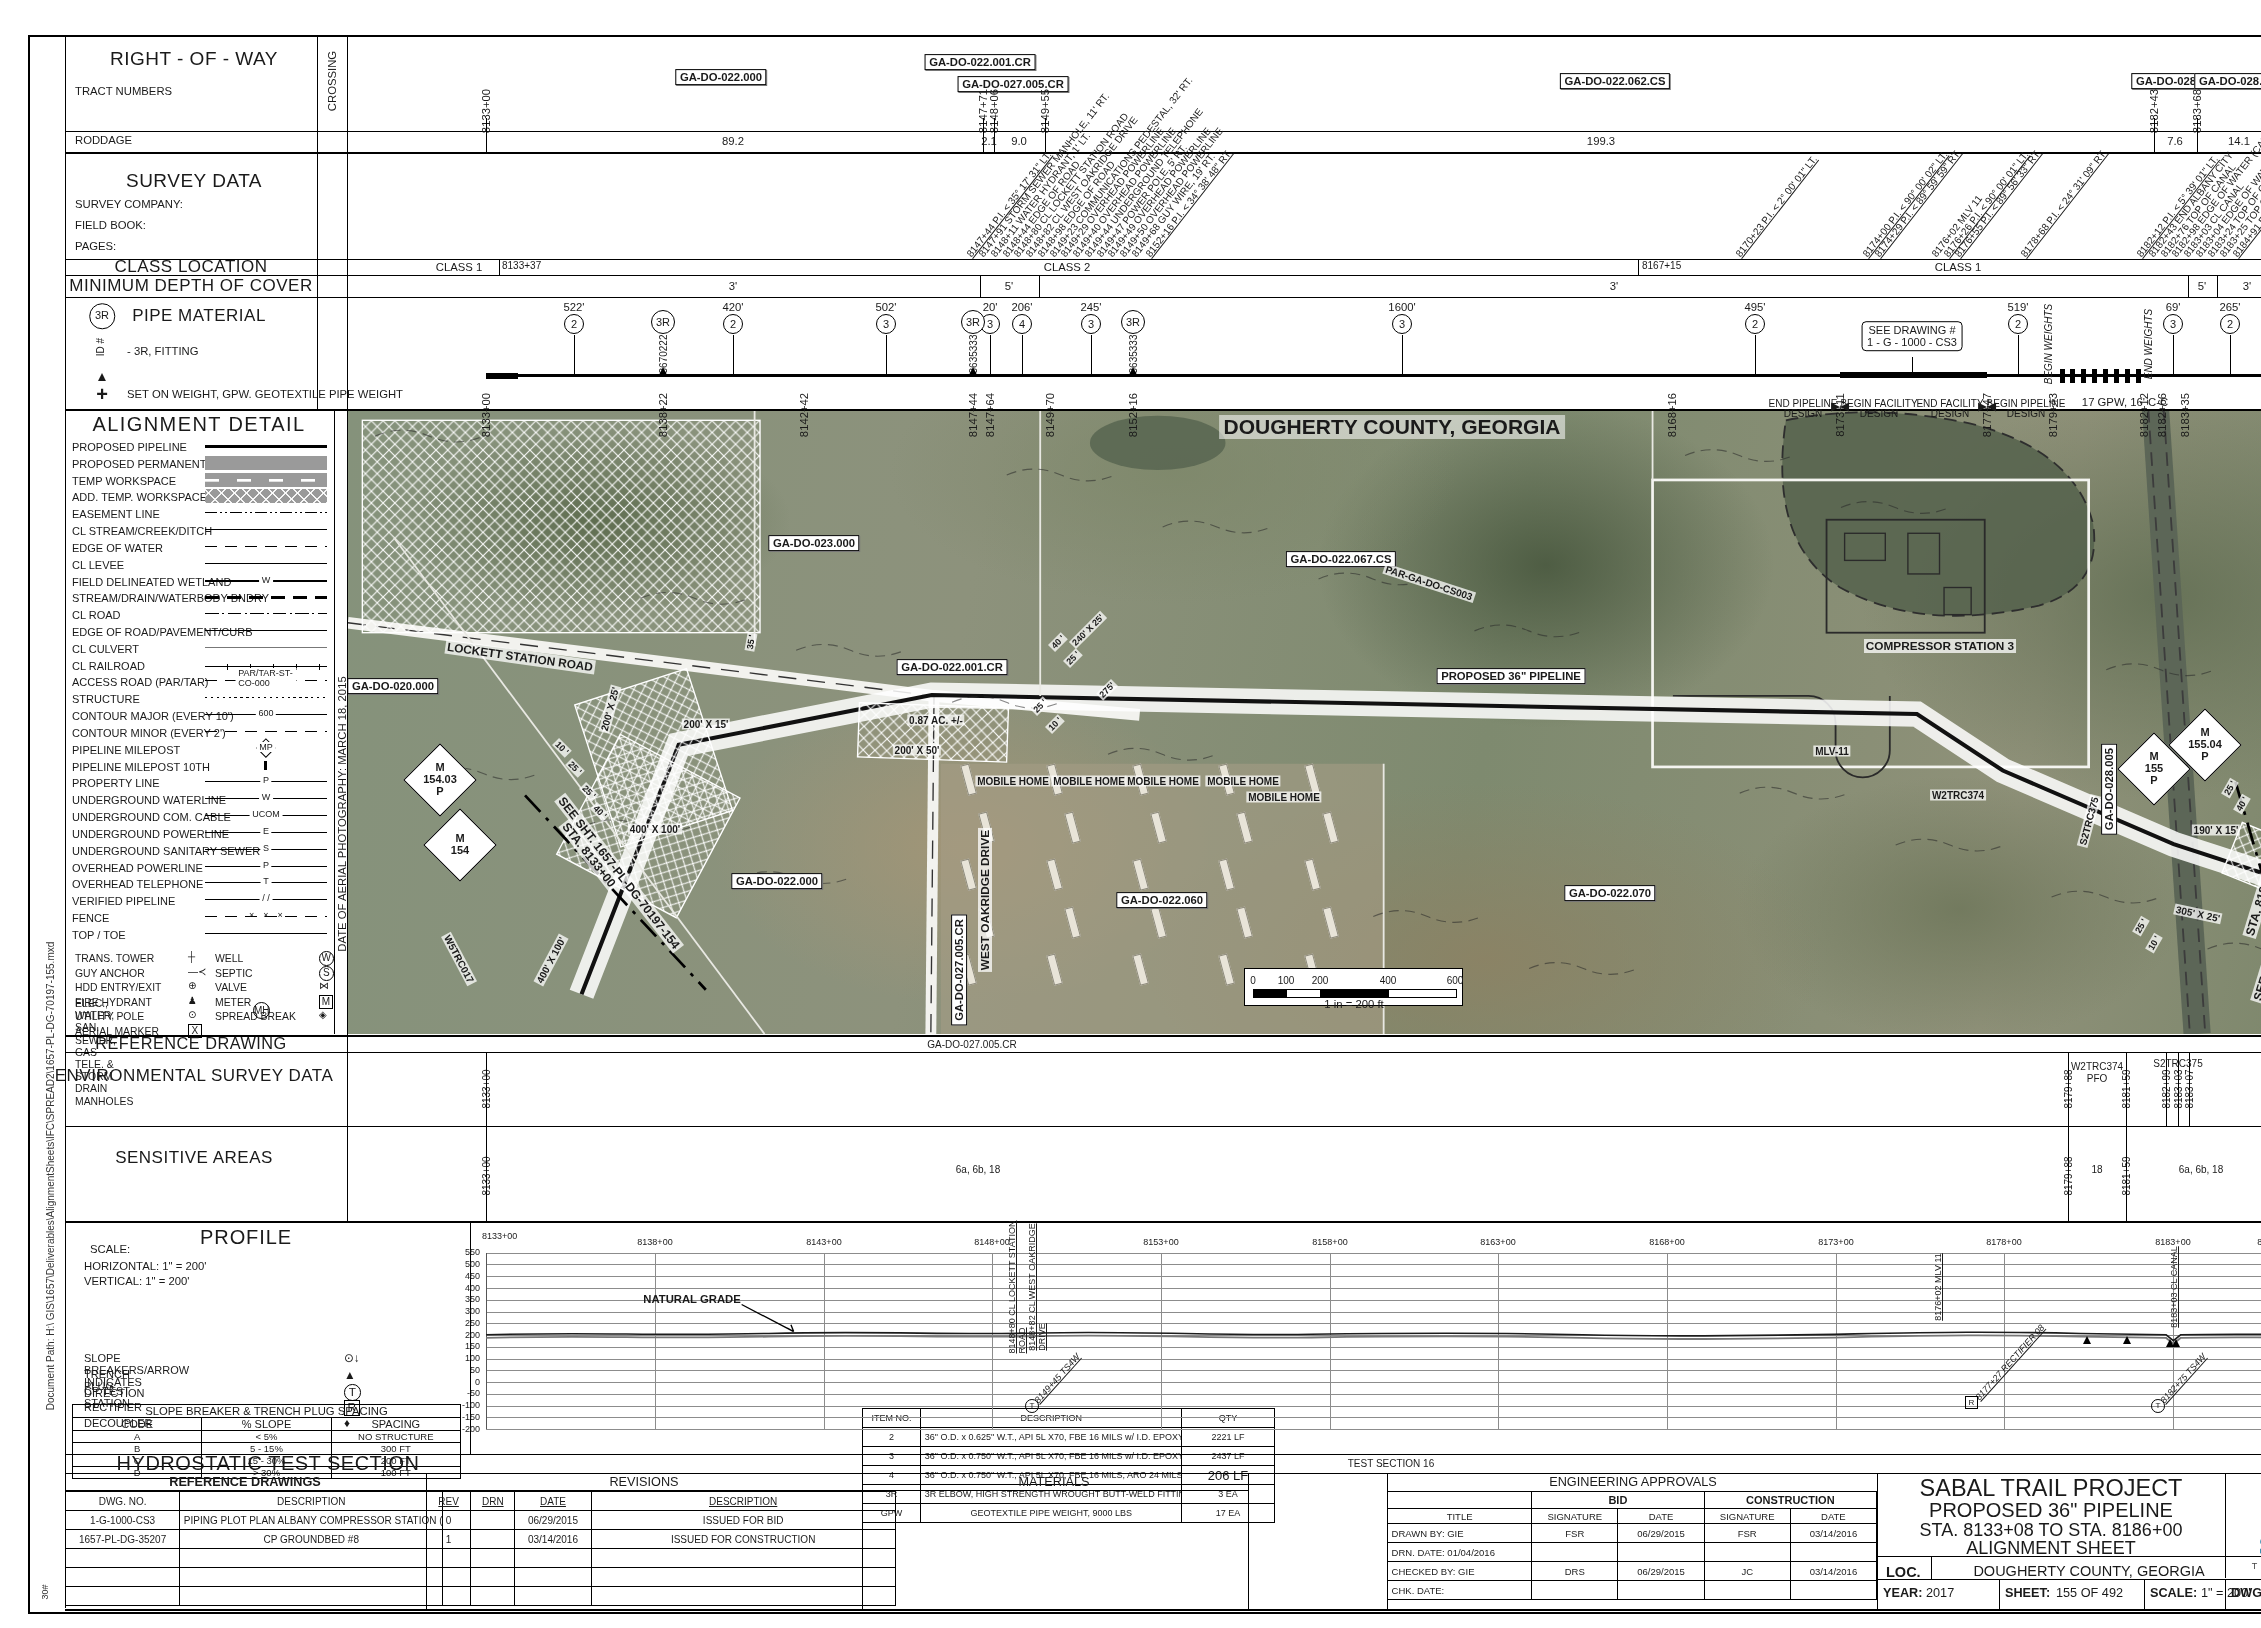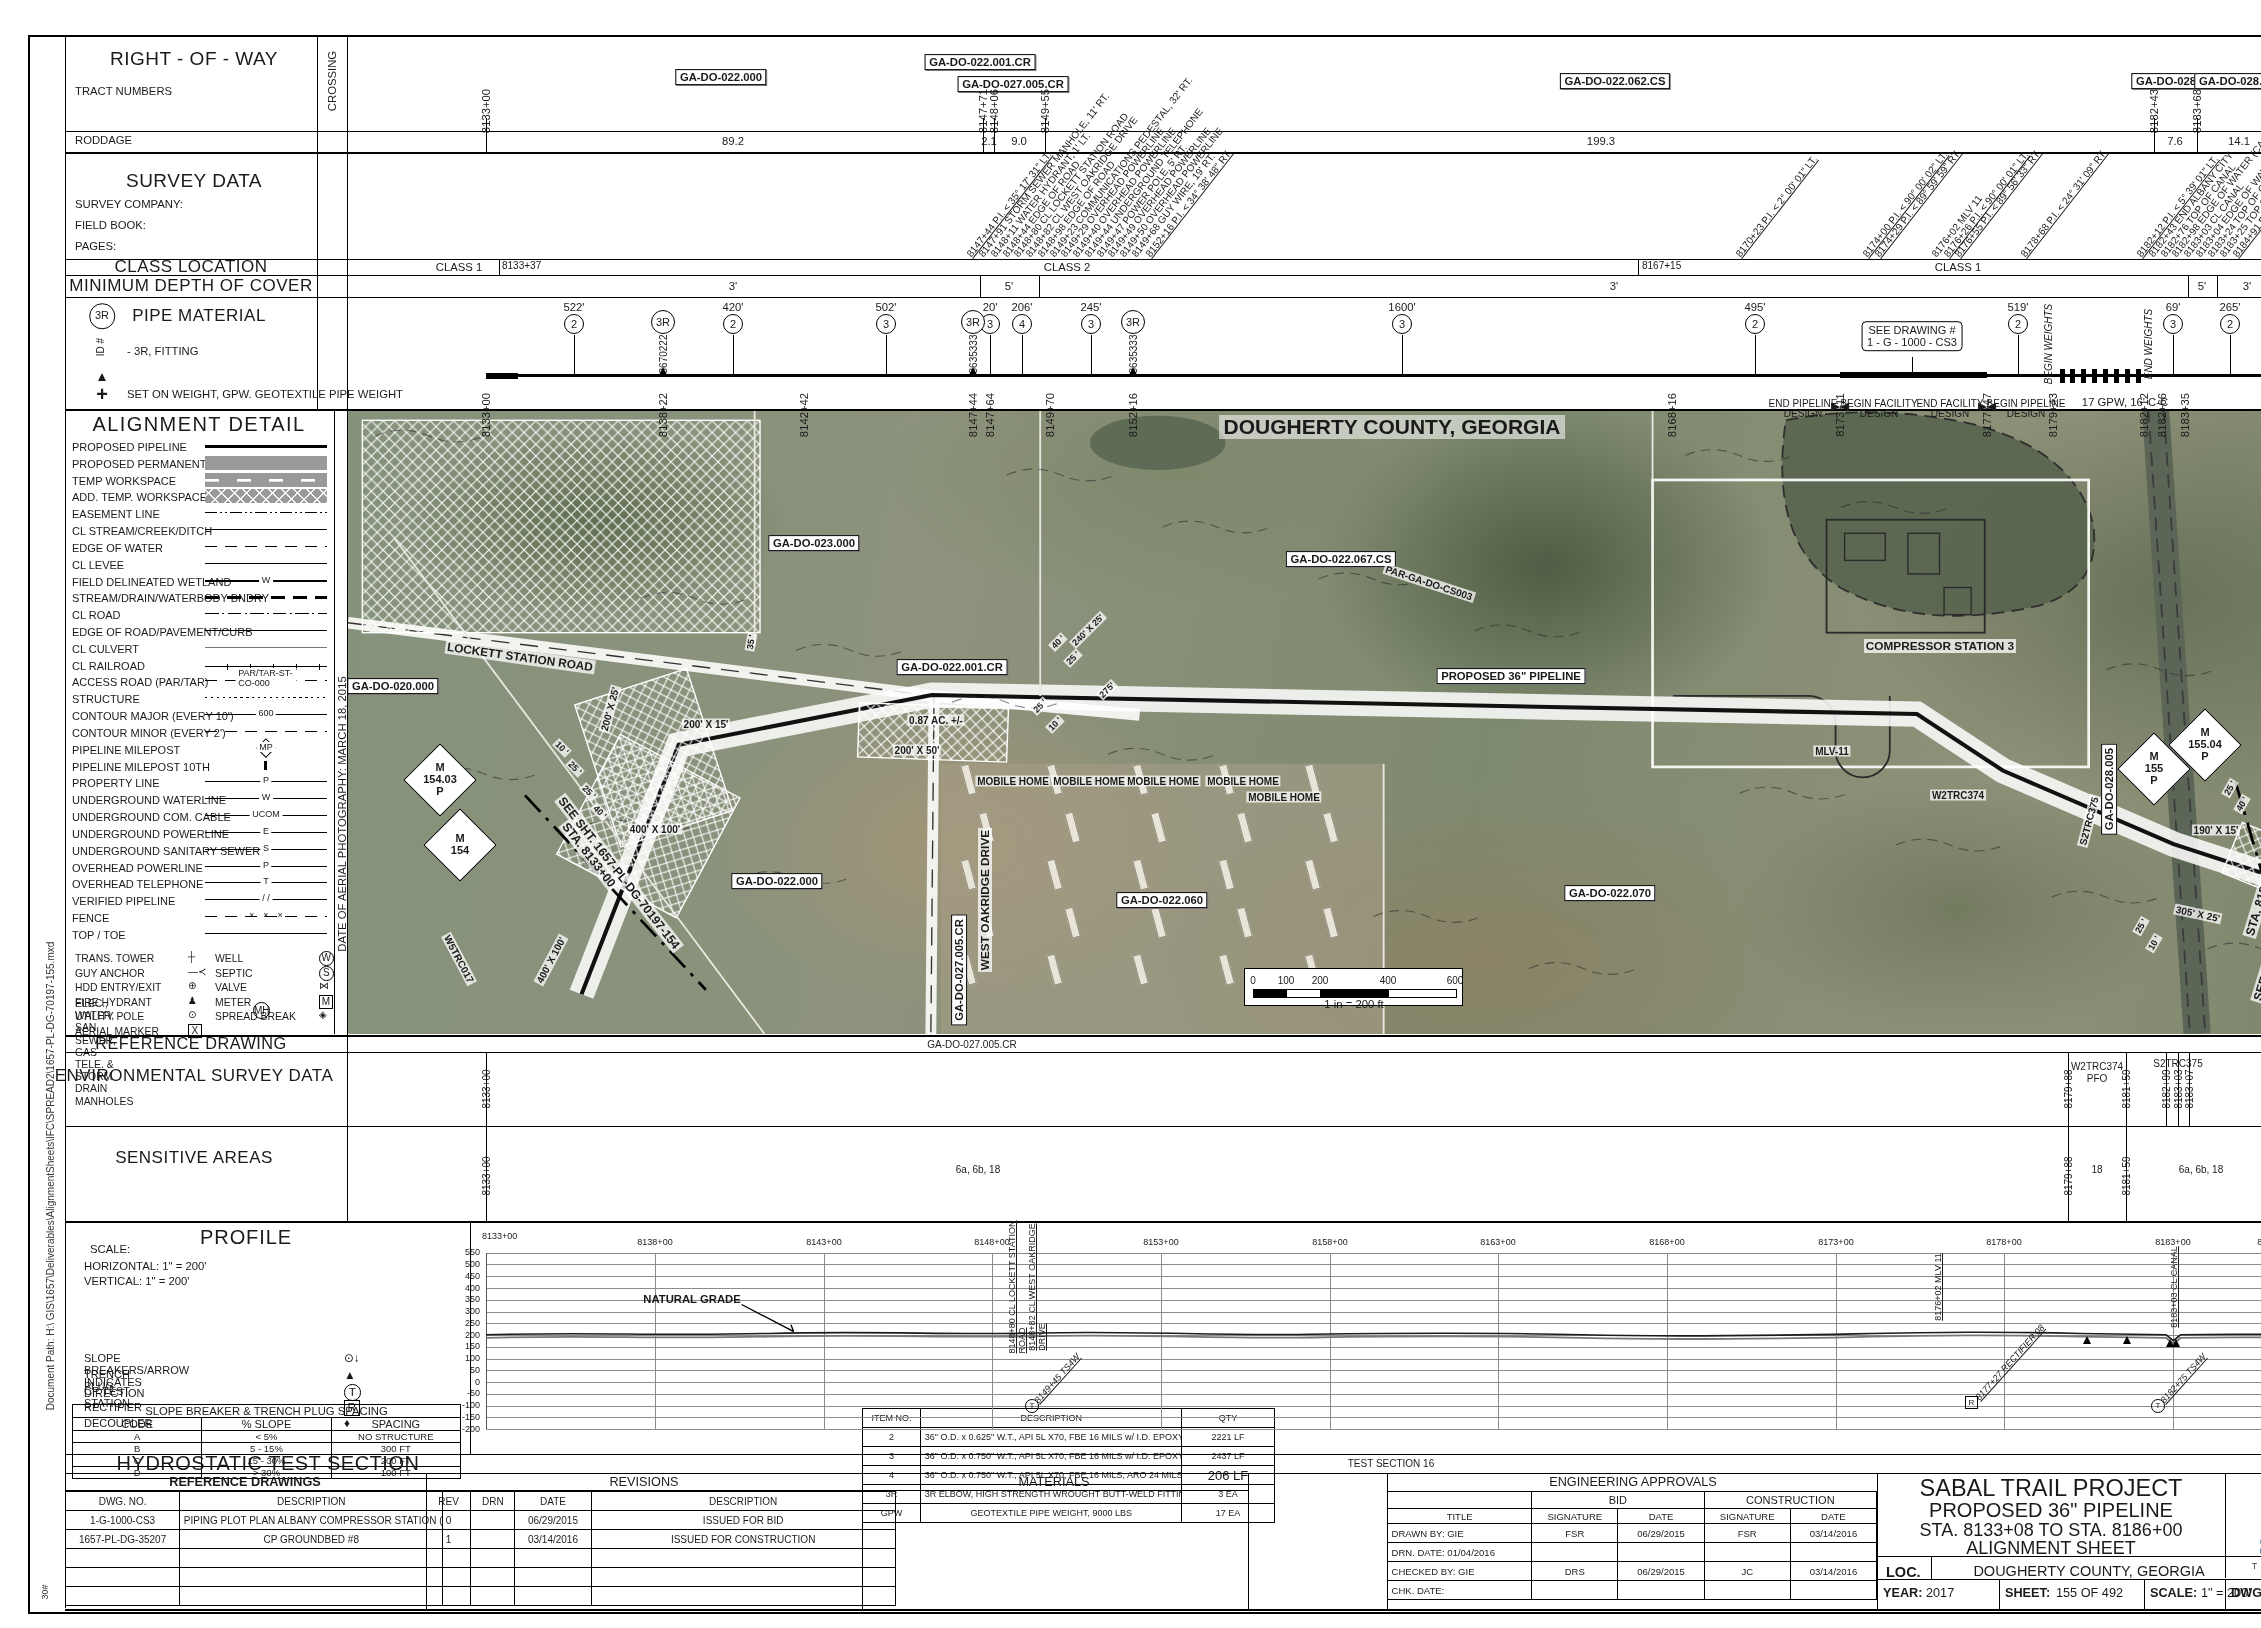--- a/index.html
+++ b/index.html
@@ -412,21 +412,21 @@
             <td style="width:255px;text-align:center;font-size:10px;"></td>
           </tr>
           <tr style="height:19px;">
             <td style="width:106px;text-align:center;font-size:10px;"></td>
             <td style="width:255px;text-align:center;font-size:10px;"></td>
           </tr>
         </tbody>
       </table>
       <table style="left:426px;top:1491px;width:436px;">
         <tbody>
-          <tr style="height:19px;">
+          <tr style="height:19px;text-decoration:underline;">
             <td style="width:36px;text-align:center;font-size:10px;">REV</td>
             <td style="width:36px;text-align:center;font-size:10px;">DRN</td>
             <td style="width:68px;text-align:center;font-size:10px;">DATE</td>
             <td style="width:296px;text-align:center;font-size:10px;">DESCRIPTION</td>
           </tr>
           <tr style="height:19px;">
             <td style="width:36px;text-align:center;font-size:10px;">0</td>
             <td style="width:36px;text-align:center;font-size:10px;"></td>
             <td style="width:68px;text-align:center;font-size:10px;">06/29/2015</td>
             <td style="width:296px;text-align:center;font-size:10px;">ISSUED FOR BID</td>
@@ -486,21 +486,21 @@
           </tr>
           <tr style="height:19px;">
             <td style="width:50px;text-align:center;font-size:9px;">GPW</td>
             <td style="width:253px;text-align:center;font-size:9px;">GEOTEXTILE PIPE WEIGHT, 9000 LBS</td>
             <td style="width:84px;text-align:center;font-size:9px;">17 EA</td>
           </tr>
         </tbody>
       </table>
       <table style="left:1387px;top:1491px;width:490px;">
         <tbody>
-          <tr style="height:17px;">
+          <tr style="height:17px;font-weight:bold;">
             <td style="width:136px;"></td>
             <td colspan="2" style="text-align:center;font-size:11px;">BID</td>
             <td colspan="2" style="text-align:center;font-size:11px;">CONSTRUCTION</td>
           </tr>
           <tr style="height:15.4px;">
             <td style="text-align:center;font-size:9.5px;width:136px;">TITLE</td>
             <td style="text-align:center;font-size:9.5px;width:95px;">SIGNATURE</td>
             <td style="text-align:center;font-size:9.5px;width:81px;">DATE</td>
             <td style="text-align:center;font-size:9.5px;width:95px;">SIGNATURE</td>
             <td style="text-align:center;font-size:9.5px;width:83px;">DATE</td>

